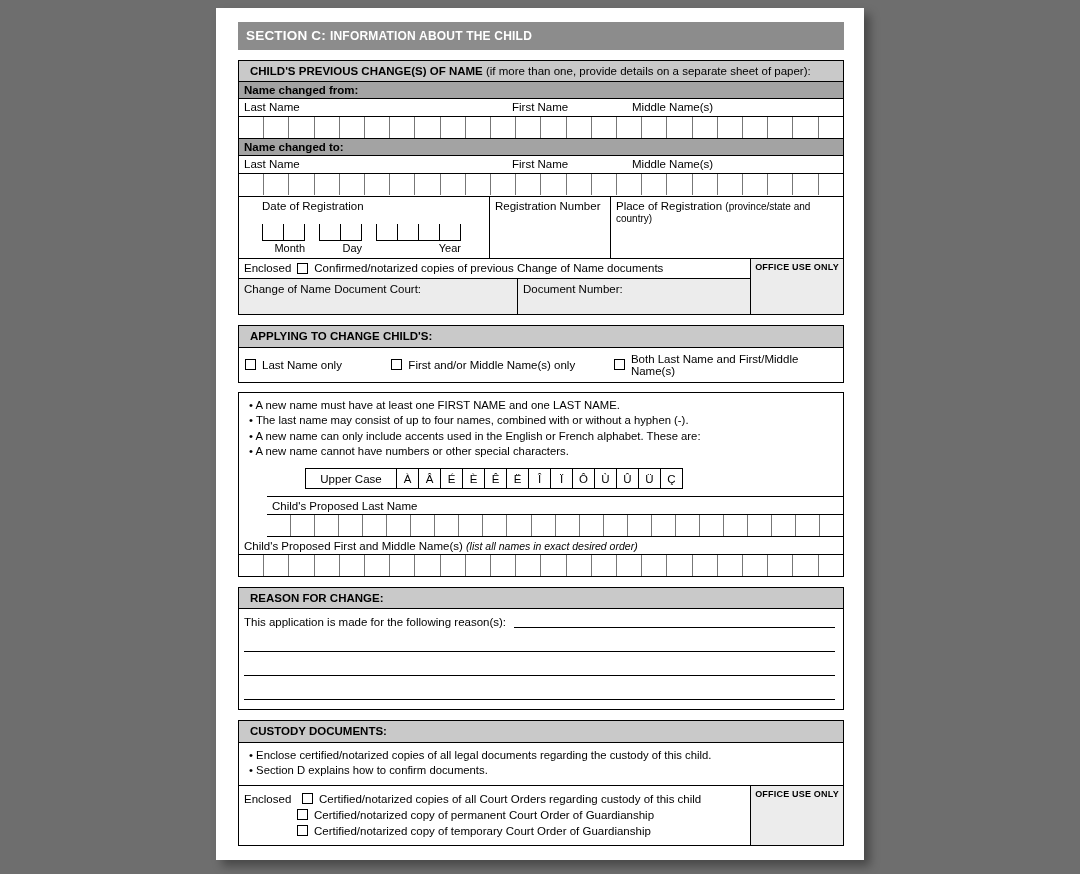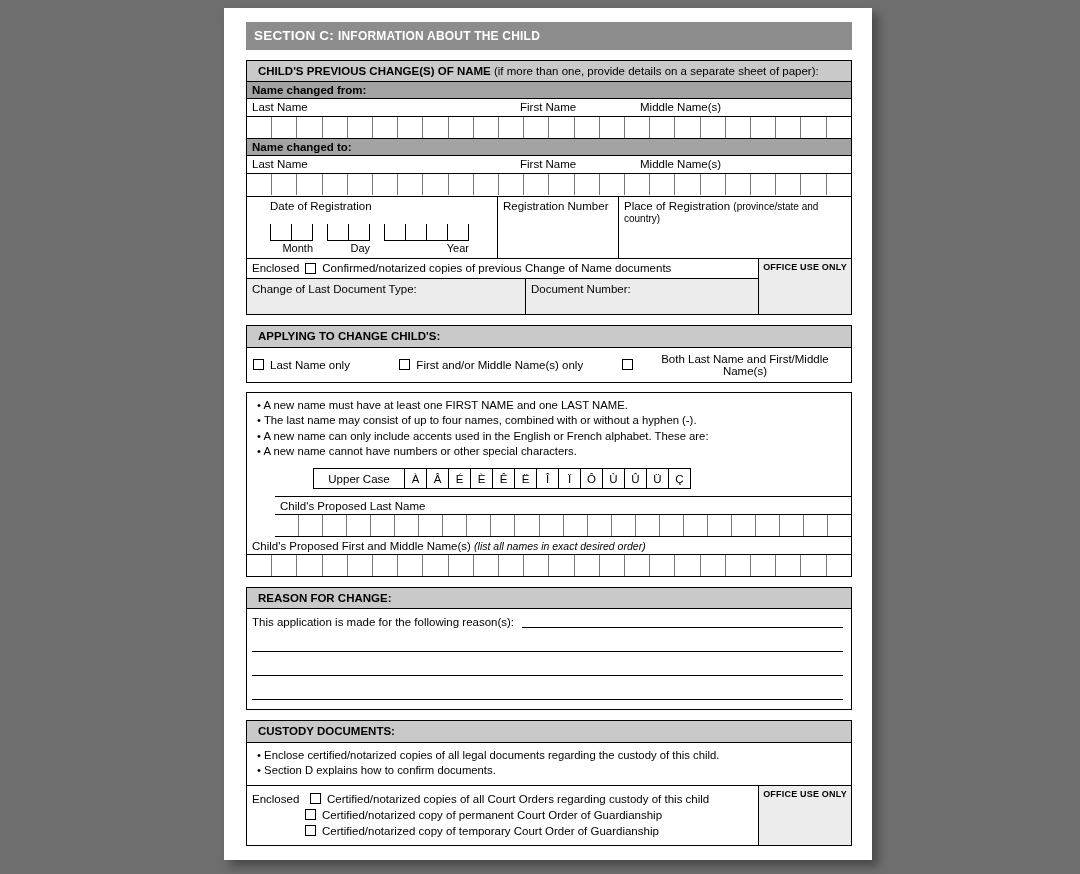--- a/index.html
+++ b/index.html
@@ -3,21 +3,21 @@
 <meta charset="utf-8">
 <style>
   html, body {
     margin: 0; padding: 0;
     background: #6e6e6e;
     width: 1080px; height: 874px;
     font-family: "Liberation Sans", sans-serif;
   }
   .backdrop { position: relative; width: 1080px; height: 874px; overflow: hidden; }
   .page {
-    position: absolute; left: 224px; top: 8px;
+    position: absolute; left: 216px; top: 8px;
     width: 648px; height: 852px;
     background: #ffffff;
     box-shadow: 6px 6px 9px rgba(0,0,0,0.35);
   }
   .inner { position: absolute; left: 22px; top: 14px; width: 606px; }
 
   
   .section-bar {
     background: #8c8c8c; color: #ffffff;
     padding: 6px 8px 7px 8px;
@@ -102,21 +102,21 @@
               font-size: 11.5px; padding: 4px 5px; height: 27px; }
   .doc-num { width: 222px; background: #ececec; font-size: 11.5px; padding: 4px 5px; height: 27px; }
   .office {
     width: 92px; border-left: 1.4px solid #000; background: #ececec;
     font-size: 9px; font-weight: bold; text-align: center;
     padding-top: 3px; letter-spacing: 0.2px;
   }
 
   
   .opts { display: flex; font-size: 11.5px; padding: 5px 0 5px 0; }
-  .opt { display: flex; align-items: center; text-align: center; }
+  .opt { display: flex; align-items: center; }
   .opt.o1 { width: 148px; }
   .opt.o2 { width: 225px; }
 
   
   .bullets { padding: 5px 5px 6px 10px; font-size: 11.3px; line-height: 1.38; }
   .bullets div { text-indent: -9px; padding-left: 9px; }
 
   
   .accent-wrap { padding: 2px 0 7px 66px; }
   .accent { border-collapse: collapse; }
@@ -272,21 +272,21 @@
     </div>
 
     <div class="encl-wrap">
       <div class="encl-left">
         <div class="encl-line">
           <span>Enclosed</span>
           <span class="cb"></span>
           <span>Confirmed/notarized copies of previous Change of Name documents</span>
         </div>
         <div class="doc-row">
-          <div class="doc-type">Change of Last Document Type:</div>
+          <div class="doc-type">Change of Name Document Court:</div>
           <div class="doc-num">Document Number:</div>
         </div>
       </div>
       <div class="office">OFFICE USE ONLY</div>
     </div>
   </div>
 
   <div class="box mt10">
     <div class="band">APPLYING TO CHANGE CHILD'S:</div>
     <div class="opts">

